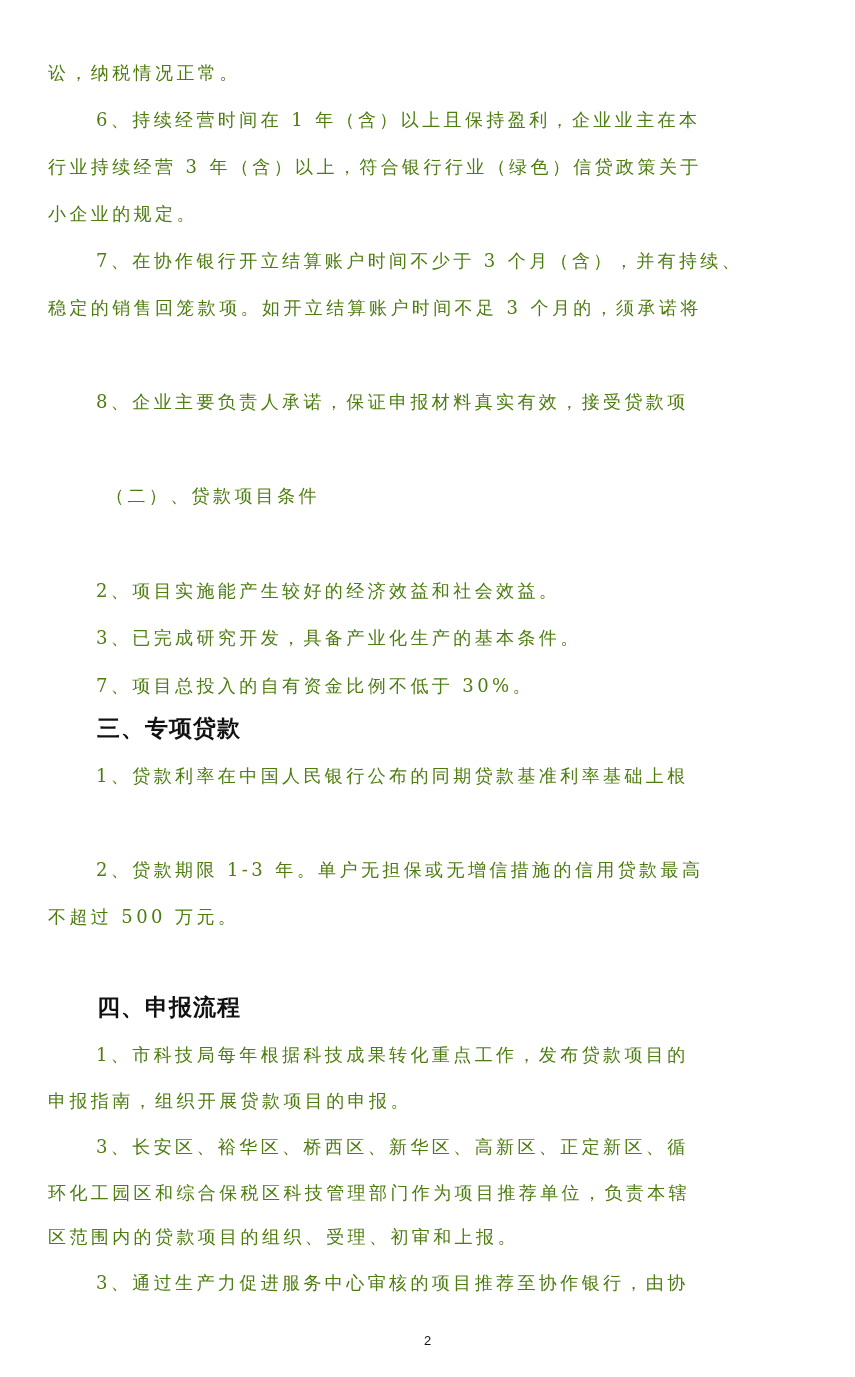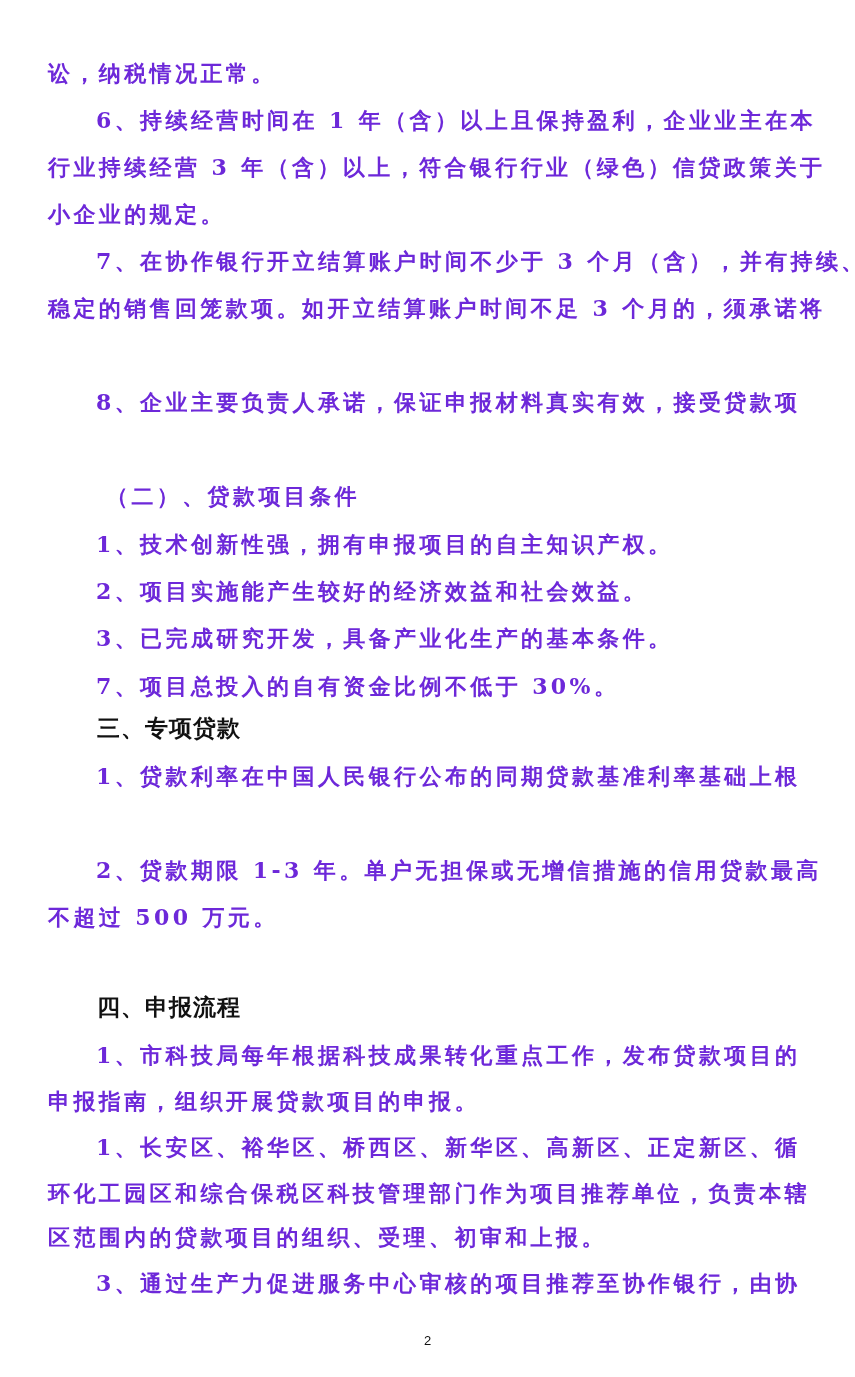--- a/index.html
+++ b/index.html
@@ -1,49 +1,48 @@
 <!DOCTYPE html>
 <html><head>
 <meta charset="utf-8">
 <style>
   html, body { margin: 0; padding: 0; background: #ffffff; }
   body { width: 855px; height: 1377px; position: relative; overflow: hidden;
          font-family: "DejaVu Serif", "Liberation Serif", serif; color: #2a2a2a; }
   .page { position: absolute; left: 0; top: 0; width: 855px; height: 1377px; background: #fff; }
-  .line { position: absolute; left: 48px; width: 760px; font-size: 22px; line-height: 30px;
-          white-space: nowrap; letter-spacing: 3.4px; font-weight: 700; color: #6d28d9; }
+  .line { position: absolute; left: 48px; width: 760px; font-size: 18px; line-height: 30px;
+          white-space: nowrap; letter-spacing: 3.4px; font-weight: 400; color: #4d7c0f; }
   .indent { left: 96px; }
   .sub { left: 106px; }
   .h { font-family: "DejaVu Sans", "Liberation Sans", sans-serif; font-weight: bold; color: #111;
        letter-spacing: 1px; font-size: 23px; left: 97px; }
   .pn { position: absolute; top: 1333px; left: 0; width: 855px; text-align: center;
         font-family: "Liberation Sans", sans-serif; font-size: 13px; color: #111; }
 </style>
 </head>
 <body>
 
 <div class="page">
   <div class="line" style="top:58px">讼，纳税情况正常。</div>
   <div class="line indent" style="top:105px">6、持续经营时间在 1 年（含）以上且保持盈利，企业业主在本</div>
   <div class="line" style="top:152px">行业持续经营 3 年（含）以上，符合银行行业（绿色）信贷政策关于</div>
   <div class="line" style="top:199px">小企业的规定。</div>
   <div class="line indent" style="top:246px">7、在协作银行开立结算账户时间不少于 3 个月（含），并有持续、</div>
   <div class="line" style="top:293px">稳定的销售回笼款项。如开立结算账户时间不足 3 个月的，须承诺将</div>
   <div class="line indent" style="top:387px">8、企业主要负责人承诺，保证申报材料真实有效，接受贷款项</div>
   <div class="line sub" style="top:481px">（二）、贷款项目条件</div>
-  <div class="line indent" style="top:529px">1、技术创新性强，拥有申报项目的自主知识产权。</div>
   <div class="line indent" style="top:576px">2、项目实施能产生较好的经济效益和社会效益。</div>
   <div class="line indent" style="top:623px">3、已完成研究开发，具备产业化生产的基本条件。</div>
   <div class="line indent" style="top:671px">7、项目总投入的自有资金比例不低于 30%。</div>
   <div class="line h" style="top:713px">三、专项贷款</div>
   <div class="line indent" style="top:761px">1、贷款利率在中国人民银行公布的同期贷款基准利率基础上根</div>
   <div class="line indent" style="top:855px">2、贷款期限 1-3 年。单户无担保或无增信措施的信用贷款最高</div>
   <div class="line" style="top:902px">不超过 500 万元。</div>
   <div class="line h" style="top:992px">四、申报流程</div>
   <div class="line indent" style="top:1040px">1、市科技局每年根据科技成果转化重点工作，发布贷款项目的</div>
   <div class="line" style="top:1086px">申报指南，组织开展贷款项目的申报。</div>
-  <div class="line indent" style="top:1132px">1、长安区、裕华区、桥西区、新华区、高新区、正定新区、循</div>
+  <div class="line indent" style="top:1132px">3、长安区、裕华区、桥西区、新华区、高新区、正定新区、循</div>
   <div class="line" style="top:1222px">区范围内的贷款项目的组织、受理、初审和上报。</div>
   <div class="line" style="top:1178px">环化工园区和综合保税区科技管理部门作为项目推荐单位，负责本辖</div>
   <div class="line indent" style="top:1268px">3、通过生产力促进服务中心审核的项目推荐至协作银行，由协</div>
 
   <div class="pn">2</div>
 </div>
 
 </body></html>

